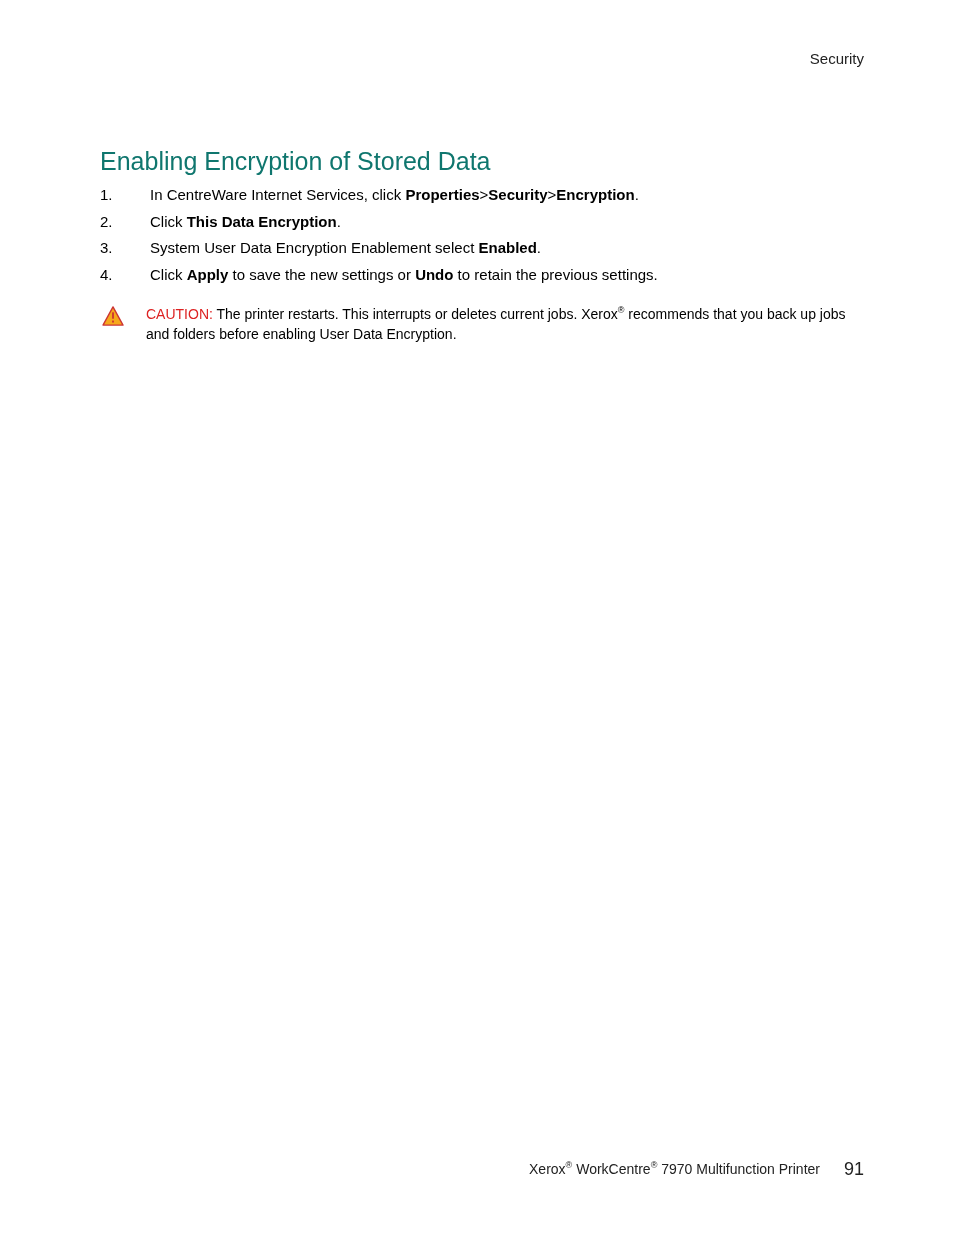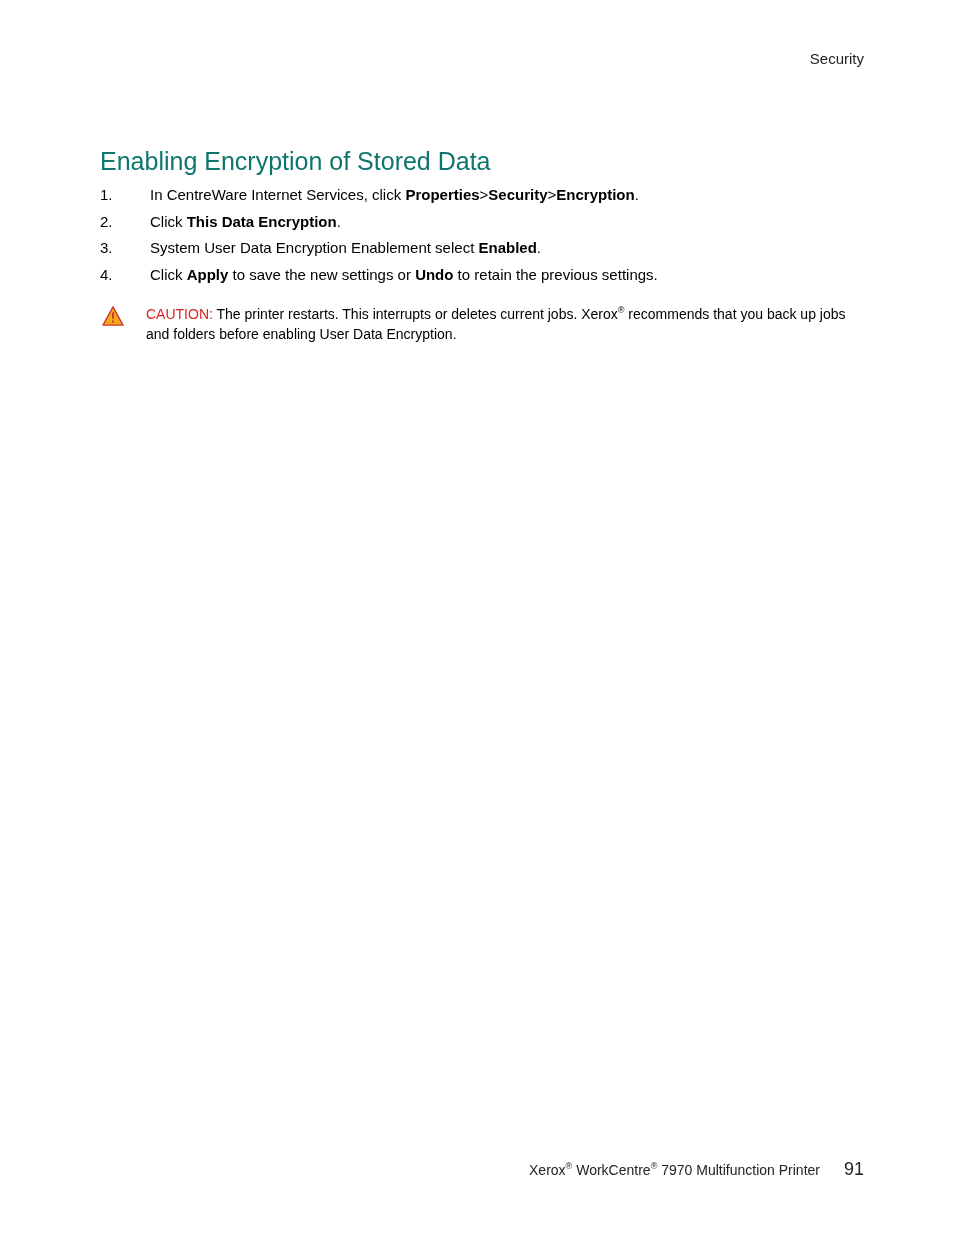--- a/index.html
+++ b/index.html
@@ -88,21 +88,21 @@
       position: absolute;
       bottom: 55px;
       left: 100px;
       right: 90px;
       font-size: 14px;
       color: #222;
     }
     .footer-inner {
       display: flex;
       justify-content: flex-end;
-      align-items: flex-end;
+      align-items: center;
       gap: 24px;
     }
     .footer-text {
       text-align: right;
       line-height: 1.4;
     }
     .footer-page {
       font-size: 18px;
     }
   </style>

